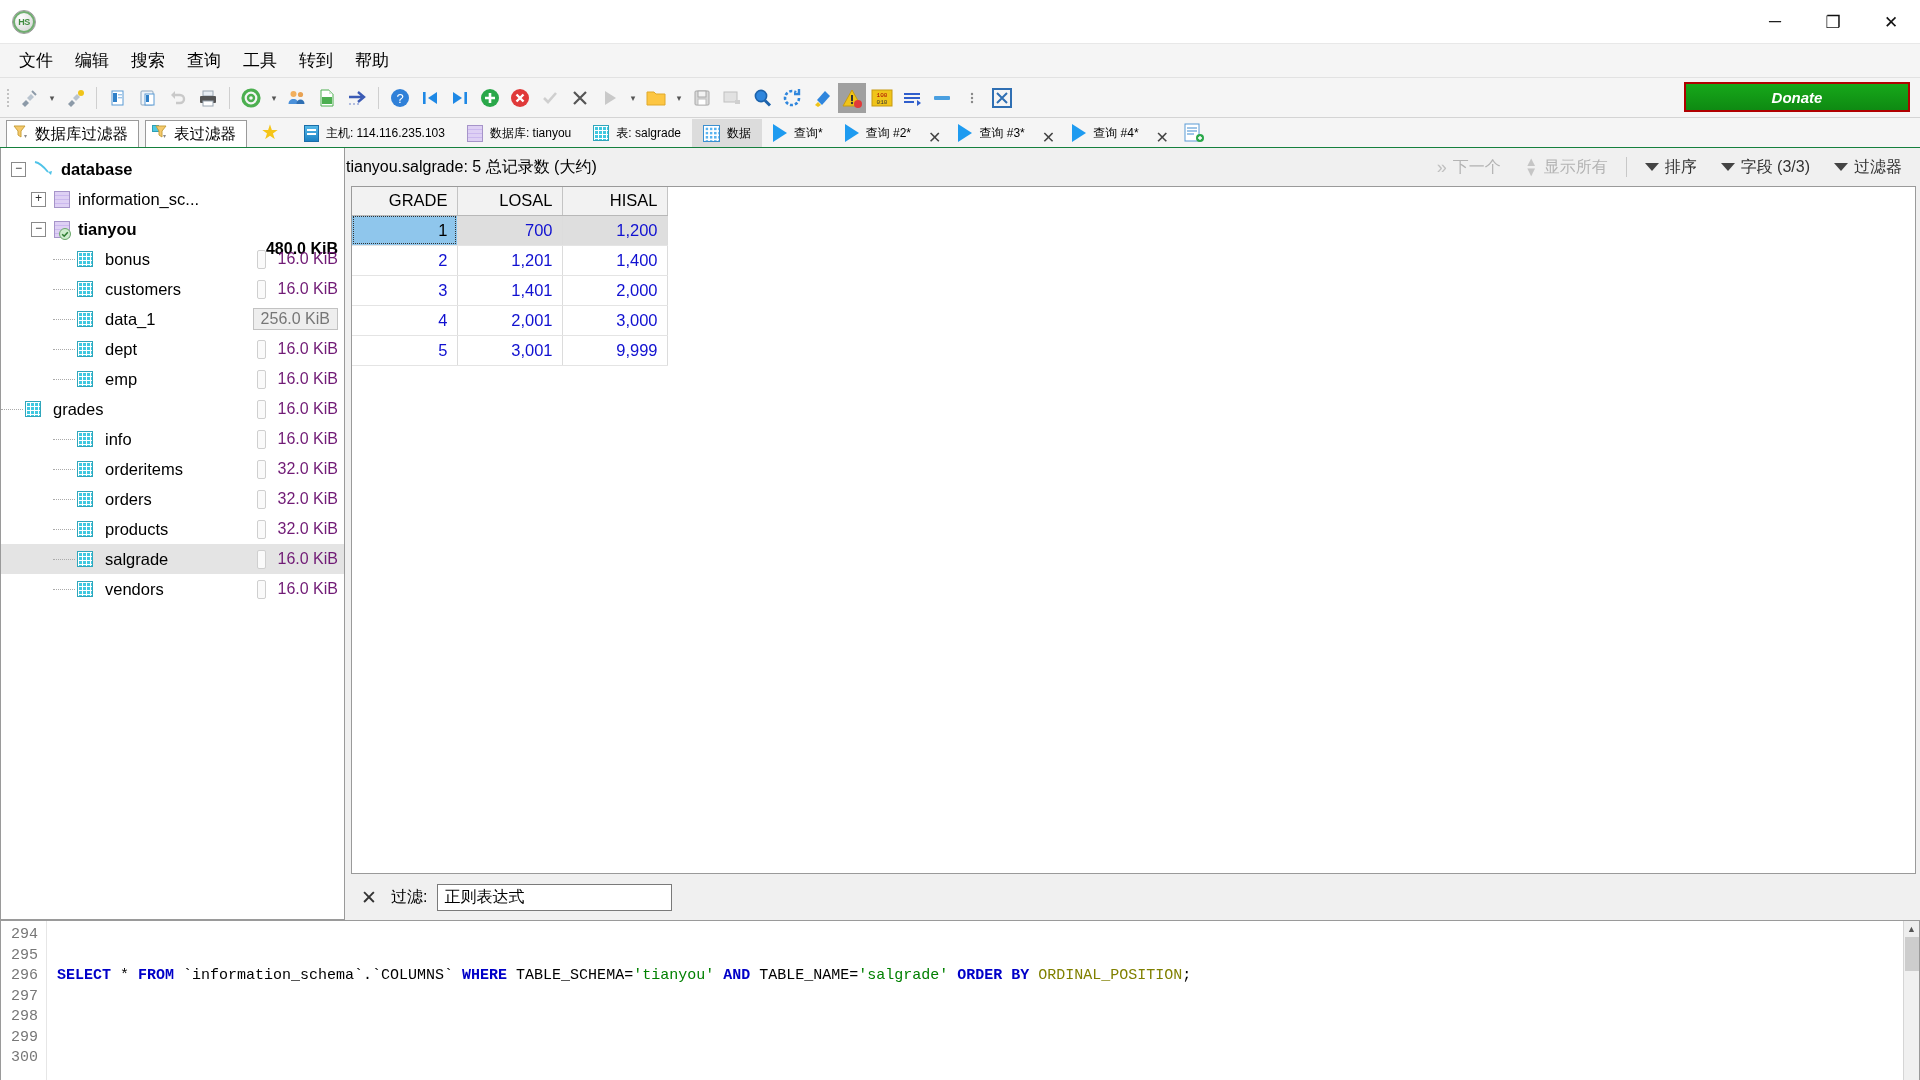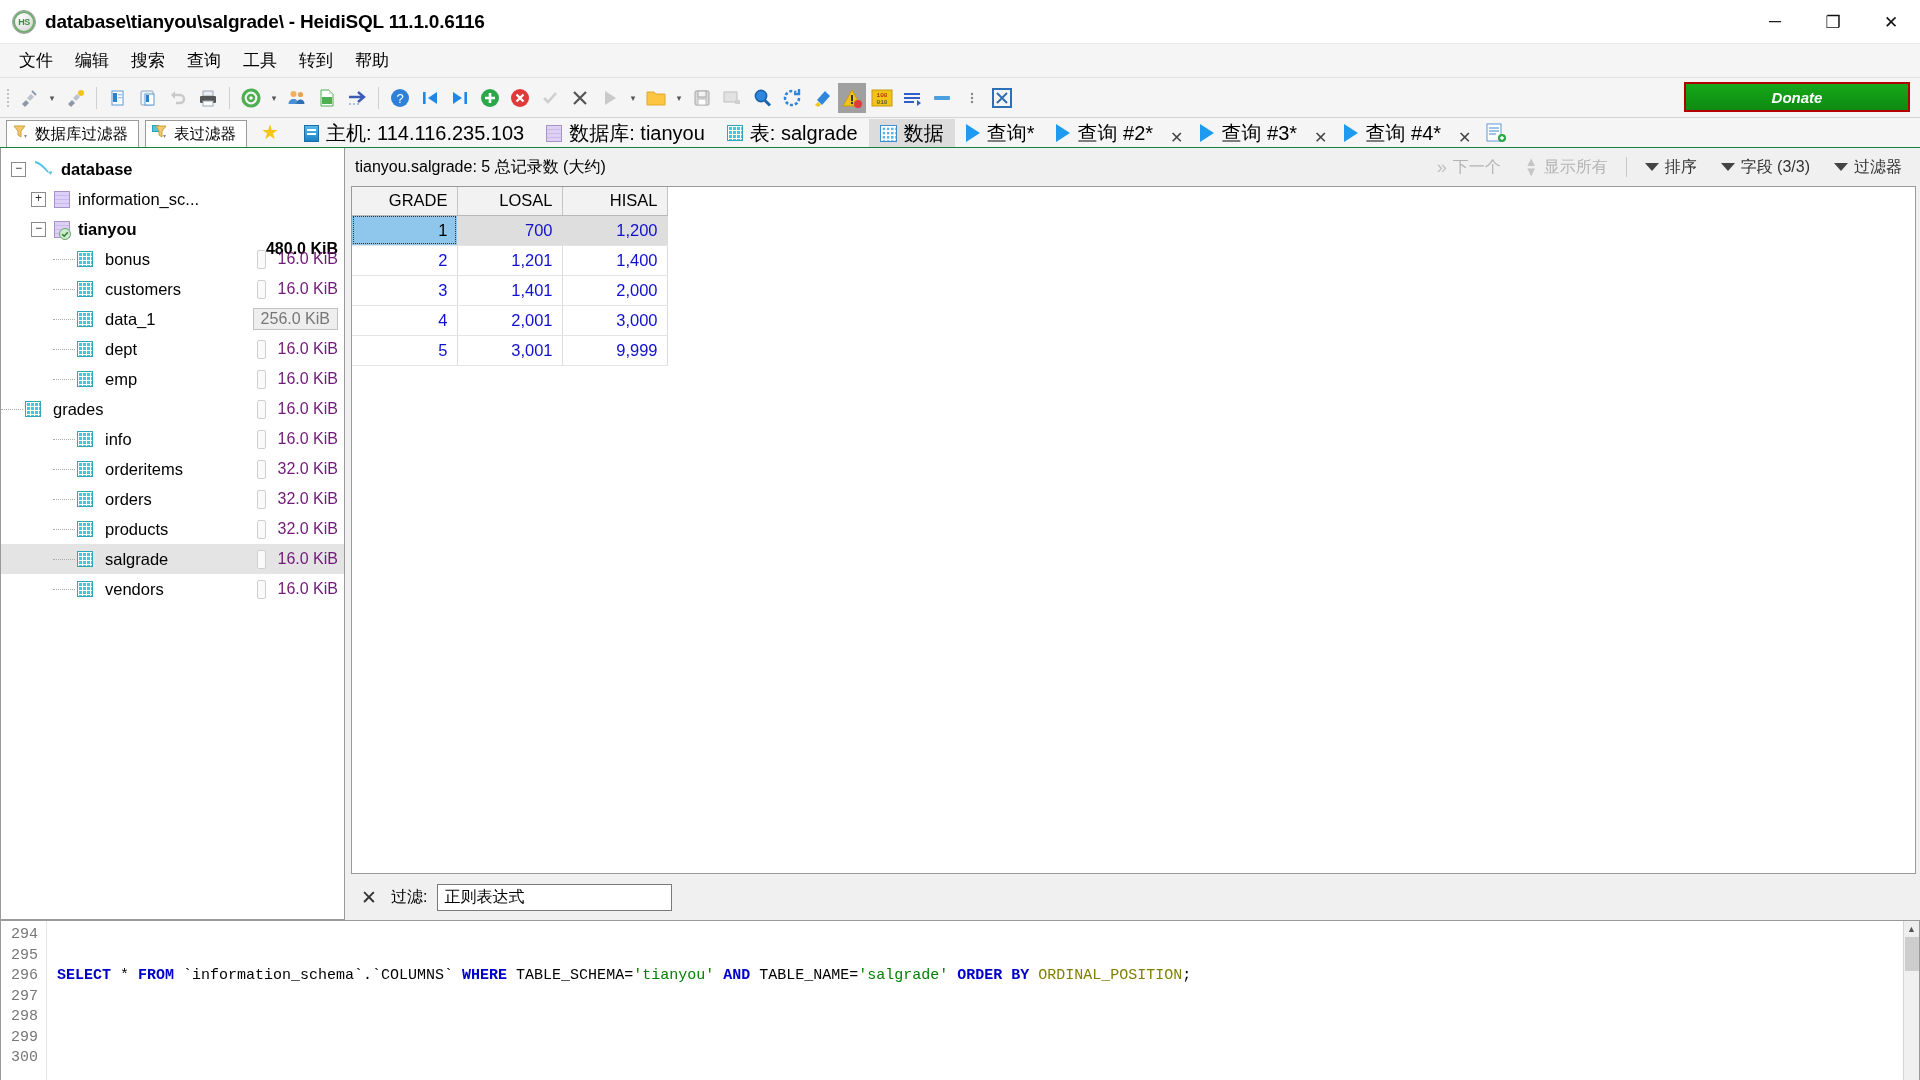--- a/index.html
+++ b/index.html
@@ -51,21 +51,21 @@
   }
   
   .filterrow{ height:30px; background:#f5f5f5; display:flex; align-items:flex-end;
               border-bottom:1px solid #15803d; }
   .ftab{ height:27px; background:#fff; border:1px solid #9a9a9a; border-bottom:none;
          display:flex; align-items:center; padding:0 10px 0 6px; margin-left:6px;
          font-size:15.5px; gap:5px; }
   .star{ color:#f5c518; font-size:20px; margin-left:14px; margin-bottom:3px; }
   .maintabs{ display:flex; align-items:flex-end; flex:1; margin-left:14px; gap:0; }
   .mtab{ height:28px; display:flex; align-items:center; gap:7px; padding:0 11px;
-         font-size:20px; white-space:nowrap; }
+         font-size:12px; white-space:nowrap; }
   .mtab.active{ background:#dcdcdc; }
   .tabclose{ font-size:16px; color:#444; padding:0 6px; }
   
   .ico{ display:inline-block; position:relative; }
   .ico-db{ width:16px;height:17px;background:
       repeating-linear-gradient(#ded0f4 0 3px, #cbb8ee 3px 4px);
       border:1px solid #a694c9; }
   .ico-host{ width:15px;height:17px;background:linear-gradient(#56b9e8,#1b81c4);
       border:1px solid #1b6ea8; }
   .ico-host::before,.ico-host::after{ content:""; position:absolute; left:2px; right:2px;
@@ -93,21 +93,21 @@
         line-height:1;color:#333;font-family:"Liberation Mono",monospace; }
   .tlabel{ margin-left:8px; flex:1; white-space:nowrap; }
   .tsize{ color:#701a75; font-size:16px; margin-left:auto; }
   .tsize.box{ background:#eee; border:1px solid #c2c2c2; padding:1px 7px; color:#777;}
   .bar{ width:9px;height:19px;border:1px solid #cfcfcf;background:#fafafa;
         border-radius:2px; margin-right:12px;}
   .dots{ width:22px;height:1px;border-top:1px dotted #aaa; margin-right:2px;}
   
   .right{ flex:1; display:flex; flex-direction:column; background:#f0f0f0;
           border-top:none; }
-  .gridhdr{ height:38px; display:flex; align-items:center; padding-left:10px;
+  .gridhdr{ height:38px; display:flex; align-items:center; padding-left:1px;
             font-size:16px; background:#f0f0f0;justify-content:space-between; }
   .gh-right{ margin-left:auto; display:flex; align-items:center; gap:0; padding-right:6px; }
   .ghbtn{ display:flex;align-items:center;gap:6px;padding:5px 12px;font-size:16px;
           color:#333; }
   .ghbtn.dim{ color:#b3b3b3; }
   .ghsep{ width:1px;height:20px;background:#c8c8c8;margin:0 6px; }
   .caret{ width:0;height:0;border-left:7px solid transparent;border-right:7px solid transparent;
           border-top:8px solid #444; }
   .gridwrap{ flex:1; background:#fff; border:1px solid #9a9a9a; margin:0 4px 0 6px;
              position:relative; overflow:hidden; }
@@ -145,21 +145,20 @@
   .sqlscroll .arr{ height:16px;display:flex;align-items:center;justify-content:center;
               font-size:9px;color:#555;background:#eee;}
   .sqlscroll .thumb{ position:absolute;top:16px;left:1px;width:14px;height:34px;
               background:#cdcdcd; }
 </style>
 </head>
 <body>
 
 <div class="titlebar">
   <div class="hs-logo">HS</div>
-  <div class="title-text">database\tianyou\salgrade\ - HeidiSQL 11.1.0.6116</div>
   <div class="win-controls">
     <div class="win-btn">─</div>
     <div class="win-btn">❐</div>
     <div class="win-btn close">✕</div>
   </div>
 </div>
 
 <div class="menubar">
   <div class="menu-item">文件</div>
   <div class="menu-item">编辑</div>

